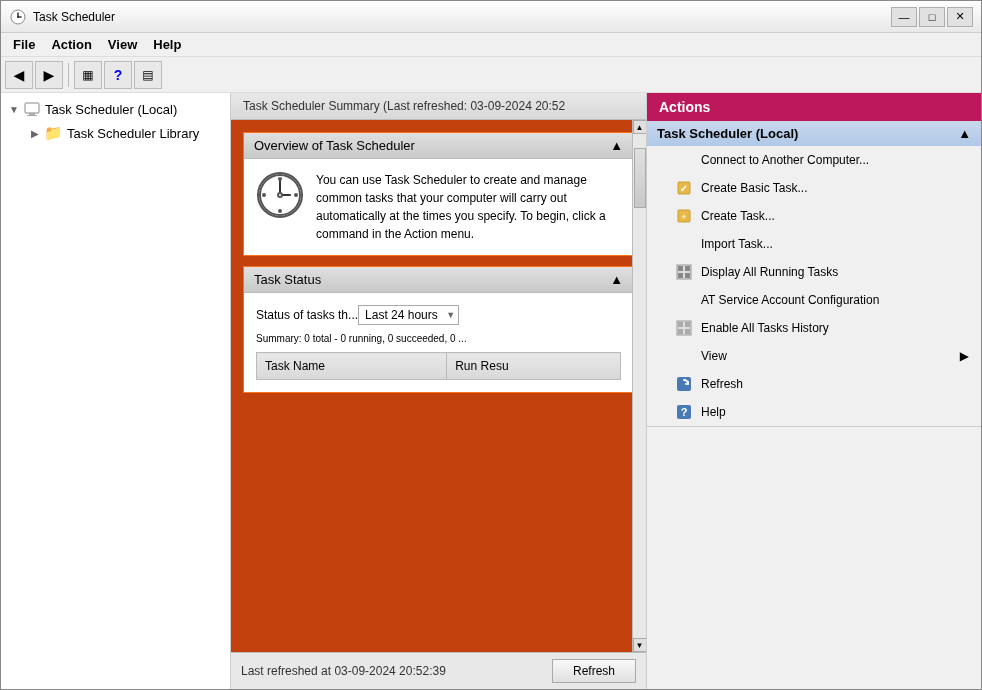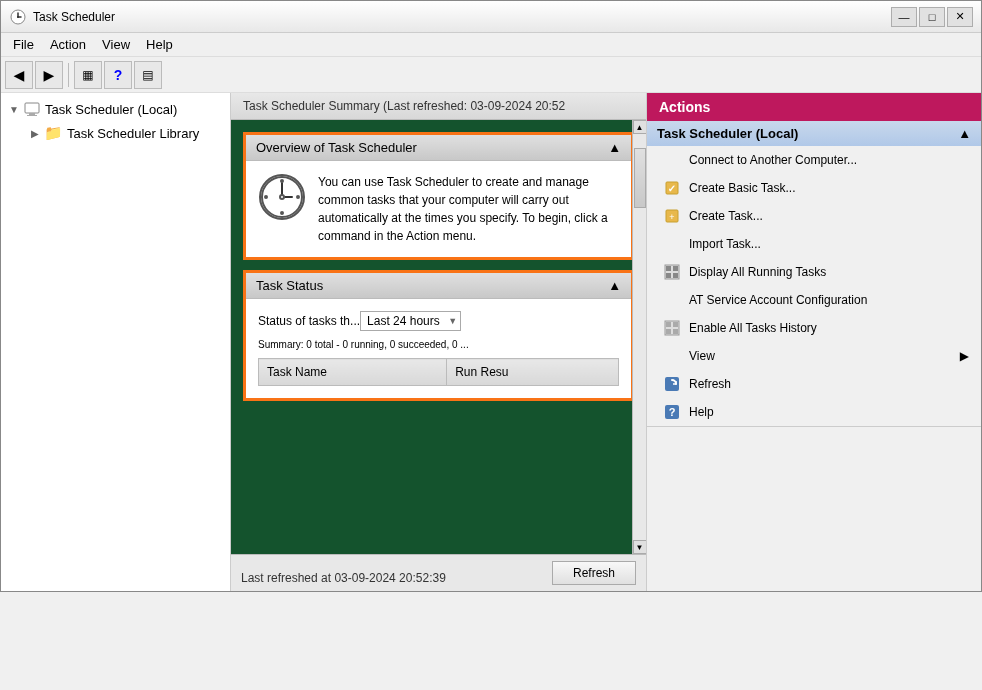--- a/index.html
+++ b/index.html
@@ -6,21 +6,21 @@
     body {
       font-family: 'Segoe UI', Tahoma, Geneva, Verdana, sans-serif;
       font-size: 13px;
       background: #f0f0f0;
       width: 982px;
       height: 690px;
       overflow: hidden;
     }
     .window {
       width: 982px;
-      height: 592px;
+      height: 690px;
       background: #f0f0f0;
       border: 1px solid #888;
       display: flex;
       flex-direction: column;
     }
     .title-bar {
       background: linear-gradient(to bottom, #ffffff, #e8e8e8);
       height: 32px;
       display: flex;
       align-items: center;
@@ -57,20 +57,21 @@
       font-size: 11px;
     }
     .menu-bar {
       background: #f0f0f0;
       height: 24px;
       display: flex;
       align-items: center;
       padding: 0 4px;
       border-bottom: 1px solid #ddd;
       flex-shrink: 0;
+      font-weight: bold;
     }
     .menu-item {
       padding: 2px 8px;
       cursor: pointer;
       font-size: 13px;
     }
     .toolbar {
       background: #f0f0f0;
       height: 36px;
       display: flex;
@@ -130,42 +131,42 @@
       flex-shrink: 0;
       display: flex;
       align-items: center;
       justify-content: center;
     }
     .main-panel {
       flex: 1;
       display: flex;
       flex-direction: column;
       overflow: hidden;
-      background: #14532d;
+      background: #c2410c;
     }
     .main-header {
       background: linear-gradient(to bottom, #e8e8e8, #d8d8d8);
       padding: 6px 12px;
       font-size: 12px;
       color: #333;
       border-bottom: 1px solid #bbb;
       flex-shrink: 0;
     }
     .main-content {
       flex: 1;
       overflow-y: auto;
       padding: 12px;
       display: flex;
       flex-direction: column;
       gap: 10px;
       position: relative;
     }
     .section-box {
       background: #fff;
-      border: 3px solid #f97316;
+      border: 1px solid #f97316;
     }
     .section-header {
       background: linear-gradient(to bottom, #e0e0e0, #c8c8c8);
       padding: 5px 10px;
       display: flex;
       justify-content: space-between;
       align-items: center;
       border-bottom: 1px solid #bbb;
       cursor: pointer;
     }
@@ -241,21 +242,21 @@
       padding: 6px 8px;
       text-align: left;
       font-size: 12px;
       font-weight: normal;
     }
     .bottom-bar {
       background: #e8e8e8;
       border-top: 1px solid #bbb;
       padding: 6px 10px;
       display: flex;
-      align-items: flex-end;
+      align-items: center;
       justify-content: space-between;
       flex-shrink: 0;
     }
     .bottom-bar-text {
       font-size: 12px;
       color: #333;
     }
     .refresh-btn {
       padding: 4px 20px;
       background: linear-gradient(to bottom, #f8f8f8, #e0e0e0);
@@ -292,21 +293,21 @@
       cursor: pointer;
     }
     .actions-group-title {
       font-size: 13px;
       font-weight: bold;
       color: #000;
     }
     .action-item {
       display: flex;
       align-items: center;
-      padding: 5px 12px 5px 16px;
+      padding: 5px 12px 5px 28px;
       cursor: pointer;
       font-size: 12px;
       color: #000;
     }
     .action-icon {
       width: 18px;
       height: 18px;
       margin-right: 8px;
       flex-shrink: 0;
       display: flex;

